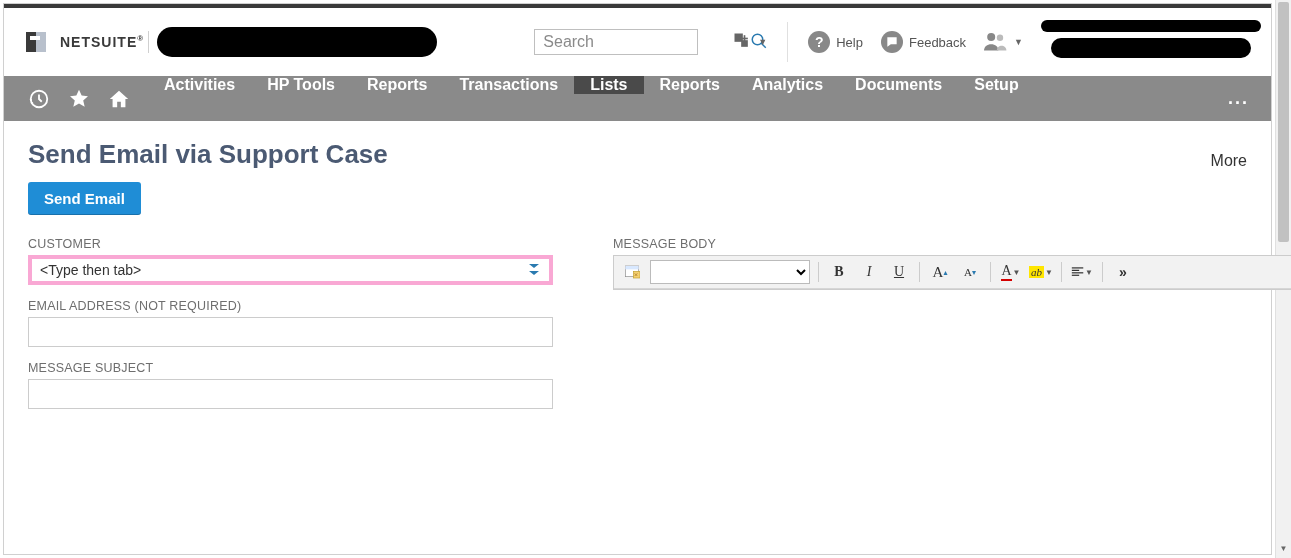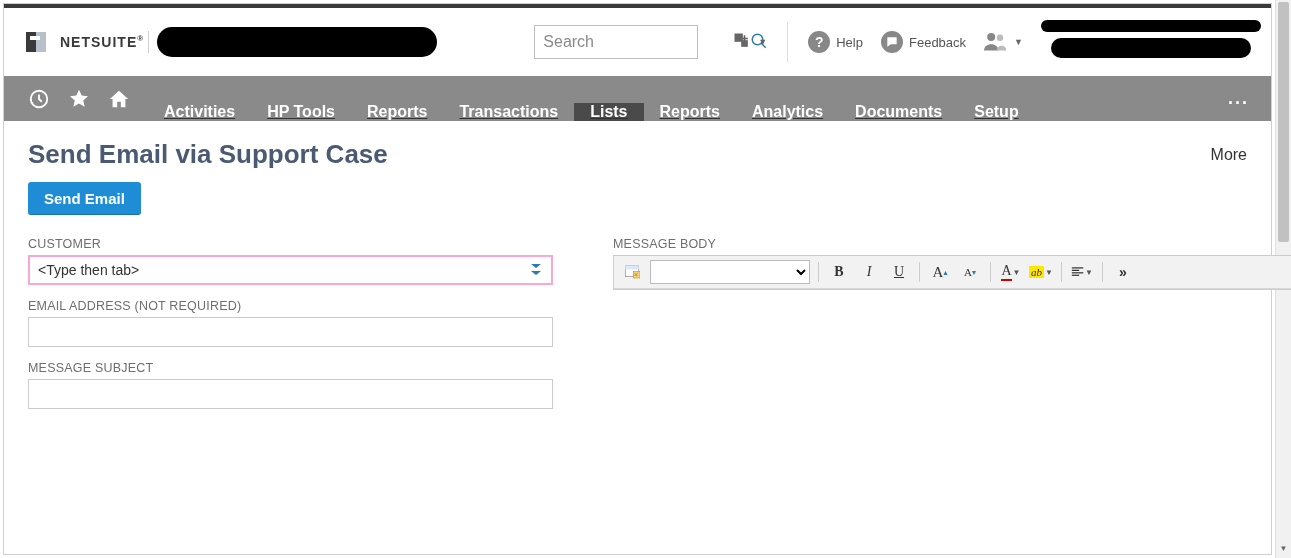--- a/index.html
+++ b/index.html
@@ -18,56 +18,56 @@
 
   .header { height: 68px; display: flex; align-items: center; padding: 0 10px 0 20px; gap: 4px; border-bottom: 0; background: #fff; position: relative; }
   .logo { display: flex; align-items: center; gap: 8px; }
   .logo-mark { width: 28px; height: 28px; position: relative; }
   .logo-mark svg { width: 28px; height: 28px; }
   .logo-text { font-weight: 700; letter-spacing: 1px; font-size: 14px; color: #3a3a3a; }
   .logo-sup { font-size: 8px; vertical-align: super; }
   .header-sep { width: 1px; height: 22px; background: #d0d0d0; margin: 0 4px 0 0; }
   .redact { background: #000; border-radius: 40px; height: 30px; }
   .header-search { margin-left: auto; }
-  .search-wrap { display: flex; align-items: center; border: 1px solid #bfbfbf; height: 34px; width: 164px; padding: 0 8px; }
+  .search-wrap { display: flex; align-items: center; border: 1px solid #bfbfbf; height: 26px; width: 164px; padding: 0 8px; }
   .search-wrap input { border: none; outline: none; flex: 1; font-size: 16px; color: #333; background: transparent; }
   .search-wrap input::placeholder { color: #8a8a8a; }
   .search-icon { color: #2a7ab0; }
 
   .hdr-right { display: flex; align-items: center; gap: 18px; margin-left: 30px; }
   .hdr-divider { width: 1px; height: 40px; background: #e0e0e0; margin: 0 2px; }
   .hdr-item { display: flex; align-items: center; gap: 6px; color: #555; }
   .circ-icon { width: 22px; height: 22px; border-radius: 50%; background: #888; color: #fff; display: inline-flex; align-items: center; justify-content: center; font-weight: 700; font-size: 14px; }
   .caret { font-size: 9px; color: #666; }
 
   
   .nav { height: 45px; background: #8a8a8a; display: flex; align-items: stretch; }
   .nav-icons { display: flex; align-items: center; gap: 14px; padding: 0 16px 0 22px; }
   .nav-icons .ni { color: #fff; font-size: 18px; display: inline-flex; align-items: center; justify-content: center; width: 26px; height: 26px; }
-  .nav-items { display: flex; align-items: flex-end; text-decoration: underline; }
+  .nav-items { display: flex; align-items: flex-start; }
   .nav-item { display: flex; align-items: center; padding: 0 16px; color: #fff; font-weight: 700; font-size: 16px; cursor: pointer; }
   .nav-item.active { background: #4a4a4a; }
   .nav-more { margin-left: auto; display: flex; align-items: center; padding: 0 22px; color: #fff; font-weight: 700; font-size: 18px; letter-spacing: 2px; }
 
   
   .content { padding: 18px 24px 0 24px; }
-  .page-head { display: flex; align-items: center; }
+  .page-head { display: flex; align-items: flex-end; }
   .page-title { font-size: 26px; font-weight: 700; color: #4b5a73; }
   .page-more { margin-left: auto; font-size: 16px; color: #333; }
   .btn-primary { display: inline-block; margin-top: 12px; background: #1f8dd6; color: #fff; border: none; border-radius: 3px; padding: 8px 16px; font-size: 15px; font-weight: 700; cursor: pointer; box-shadow: inset 0 -1px 0 rgba(0,0,0,.2); }
 
   .form-grid { display: flex; gap: 60px; margin-top: 22px; }
   .col { flex: none; }
   .col-left { width: 525px; }
   .col-right { width: 688px; }
 
   .fld-label { font-size: 12.5px; color: #6e6e6e; letter-spacing: .2px; margin-bottom: 4px; }
   .fld { margin-bottom: 14px; }
   .fld input[type="text"] { width: 100%; height: 30px; border: 1px solid #ccc; padding: 0 8px; font-size: 14px; }
-  .picker { display: flex; align-items: center; width: 100%; height: 30px; border: 2px solid #f9a8d4; background: #fff; padding: 0 8px; font-size: 14px; color: #333; cursor: pointer; }
+  .picker { display: flex; align-items: center; width: 100%; height: 30px; border: 4px solid #f9a8d4; background: #fff; padding: 0 8px; font-size: 14px; color: #333; cursor: pointer; }
   .picker .picker-toggle { margin-left: auto; color: #2a7ab0; font-size: 13px; line-height: 8px; }
 
   
   .editor { border: 1px solid #ccc; }
   .editor-toolbar { display: flex; align-items: center; gap: 6px; padding: 4px 6px; background: #f2f2f2; border-bottom: 1px solid #d6d6d6; }
   .tb-select { height: 24px; border: 1px solid #bbb; background: #fff; width: 160px; font-size: 12px; }
   .tb-sep { width: 1px; height: 20px; background: #ccc; margin: 0 2px; }
   .tb-btn { width: 24px; height: 22px; display: inline-flex; align-items: center; justify-content: center; cursor: pointer; font-family: Georgia, serif; font-size: 14px; color: #333; border: 1px solid transparent; }
   .tb-btn .sub-caret { font-size: 8px; color: #555; margin-left: 1px; font-family: Arial, sans-serif; }
   .swatch-under { border-bottom: 2px solid #d40000; }

